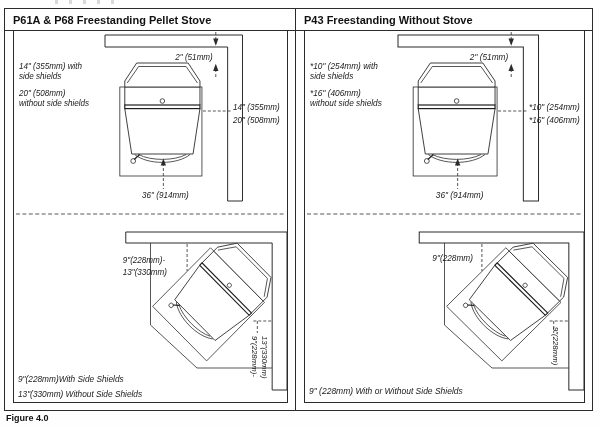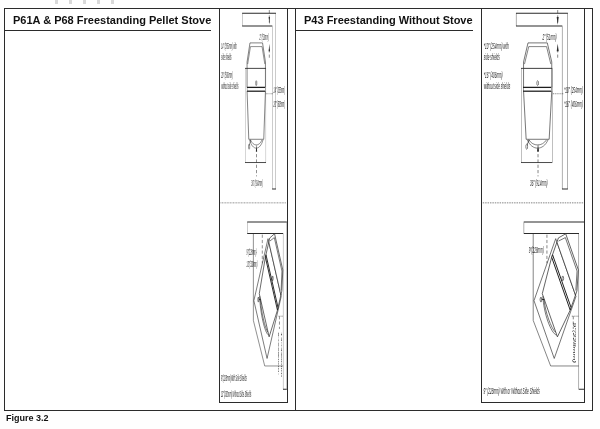--- a/index.html
+++ b/index.html
@@ -3,21 +3,21 @@
 <meta charset="utf-8">
 <style>
   html,body{margin:0;padding:0;background:#ffffff;}
   .screenshot{position:relative;width:600px;height:429px;background:#fefefe;
               font-family:"Liberation Sans",sans-serif;overflow:hidden;}
   .top-artifact{position:absolute;left:55px;top:0;width:60px;height:4px;
     background:repeating-linear-gradient(90deg,#b9b9b9 0 3px,transparent 3px 14px);
     opacity:.55;}
   .figure-box{position:absolute;left:4px;top:8px;width:587px;height:401px;
               border:1px solid #2b2b2b;display:flex;background:#fff;}
-  .panel{display:flex;min-width:0;}
+  .panel{display:flex;flex-direction:column;min-width:0;}
   .panel-left{flex:0 0 291px;border-right:1px solid #2b2b2b;box-sizing:border-box;}
   .panel-right{flex:1;}
   .panel-title{height:21px;line-height:22px;border-bottom:1px solid #2b2b2b;
                font-weight:bold;font-size:11px;color:#111;padding-left:8px;
                white-space:nowrap;overflow:hidden;}
   .panel-body{flex:1;position:relative;}
   .inner-box{position:absolute;left:8px;right:7px;top:0;bottom:7px;
              border:1px solid #2b2b2b;border-top:none;}
   svg.diagram{position:absolute;left:0;top:0;width:100%;height:100%;display:block;}
   .caption{position:absolute;left:6px;top:413px;font-size:9px;font-weight:bold;color:#111;}
@@ -138,14 +138,14 @@
             <text class="dim" x="126" y="230.5">9"(228mm)</text>
             <text class="dimv" x="245" y="296" transform="rotate(90 245 296)">9"(228mm)</text>
             <text class="foot" x="4" y="363.5">9" (228mm) With or Without Side Shields</text>
           </svg>
         </div>
       </div>
     </div>
 
   </div>
 
-  <div class="caption">Figure 3.2</div>
+  <div class="caption">Figure 4.0</div>
 </div>
 
 </body></html>

